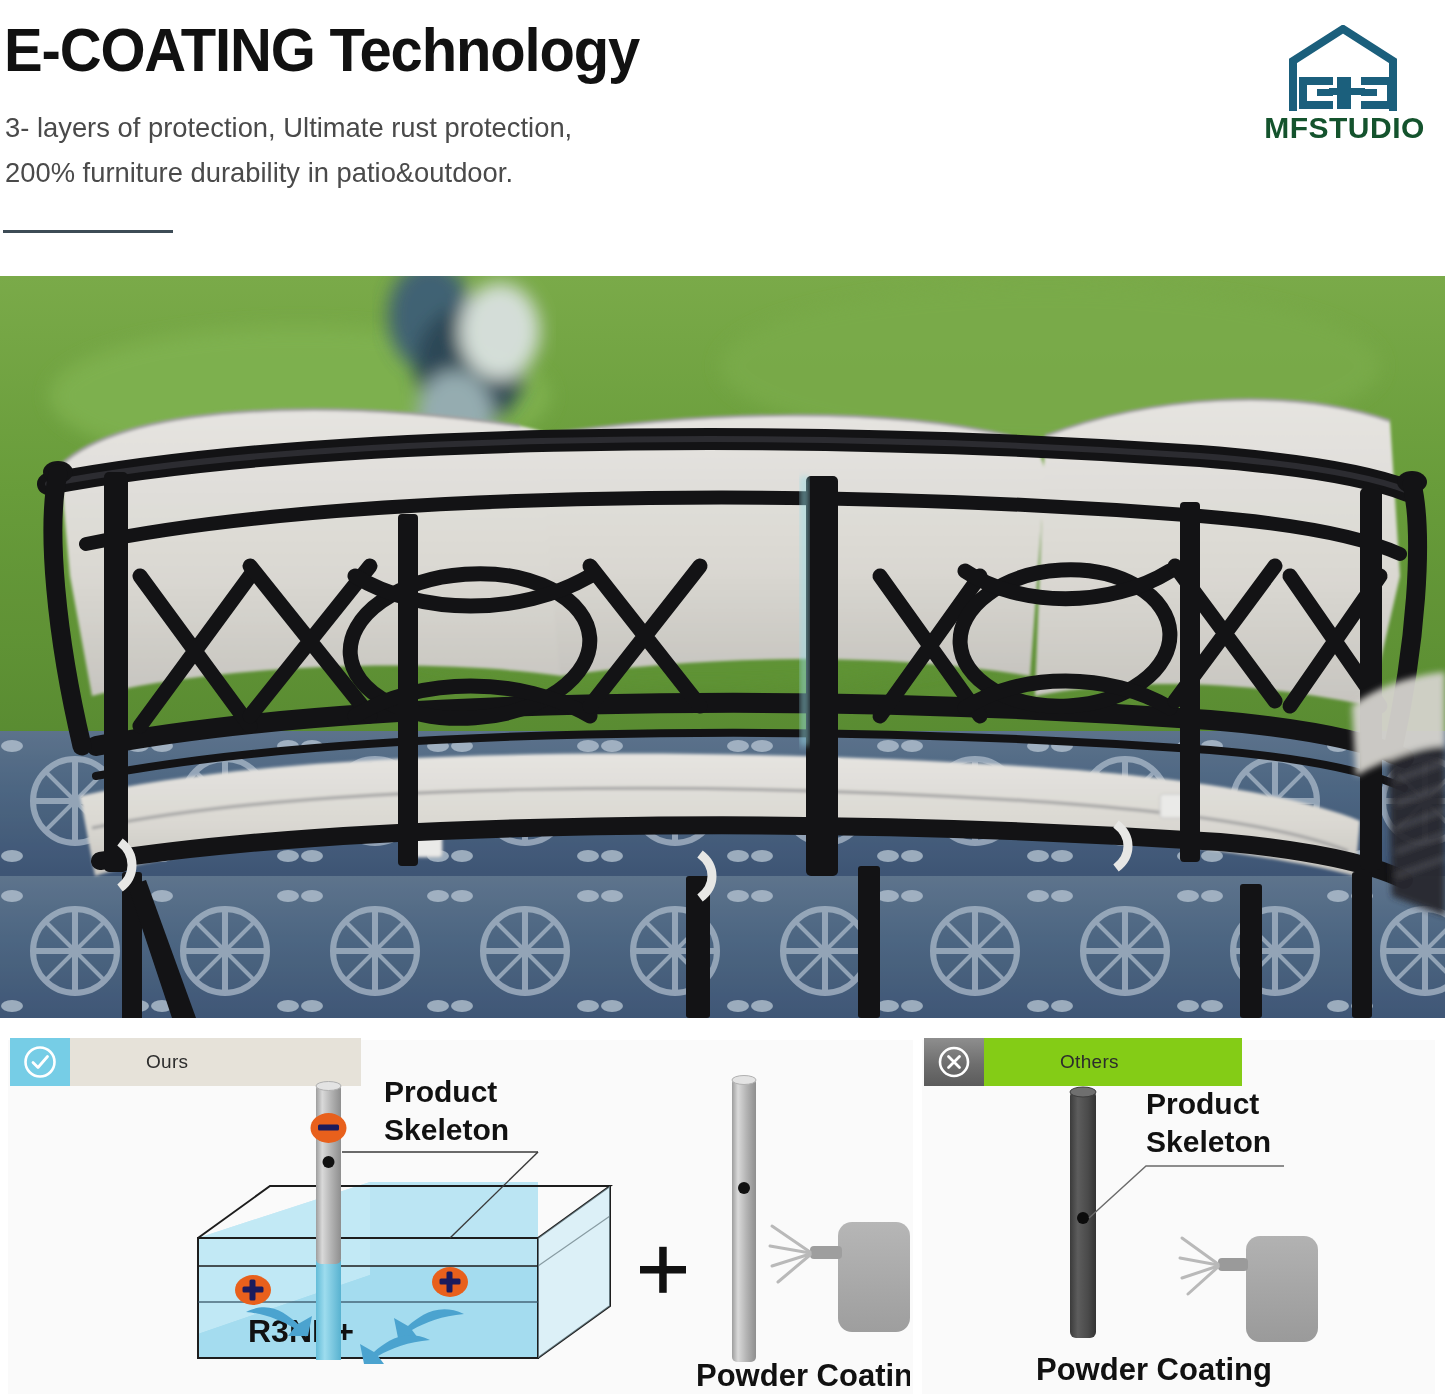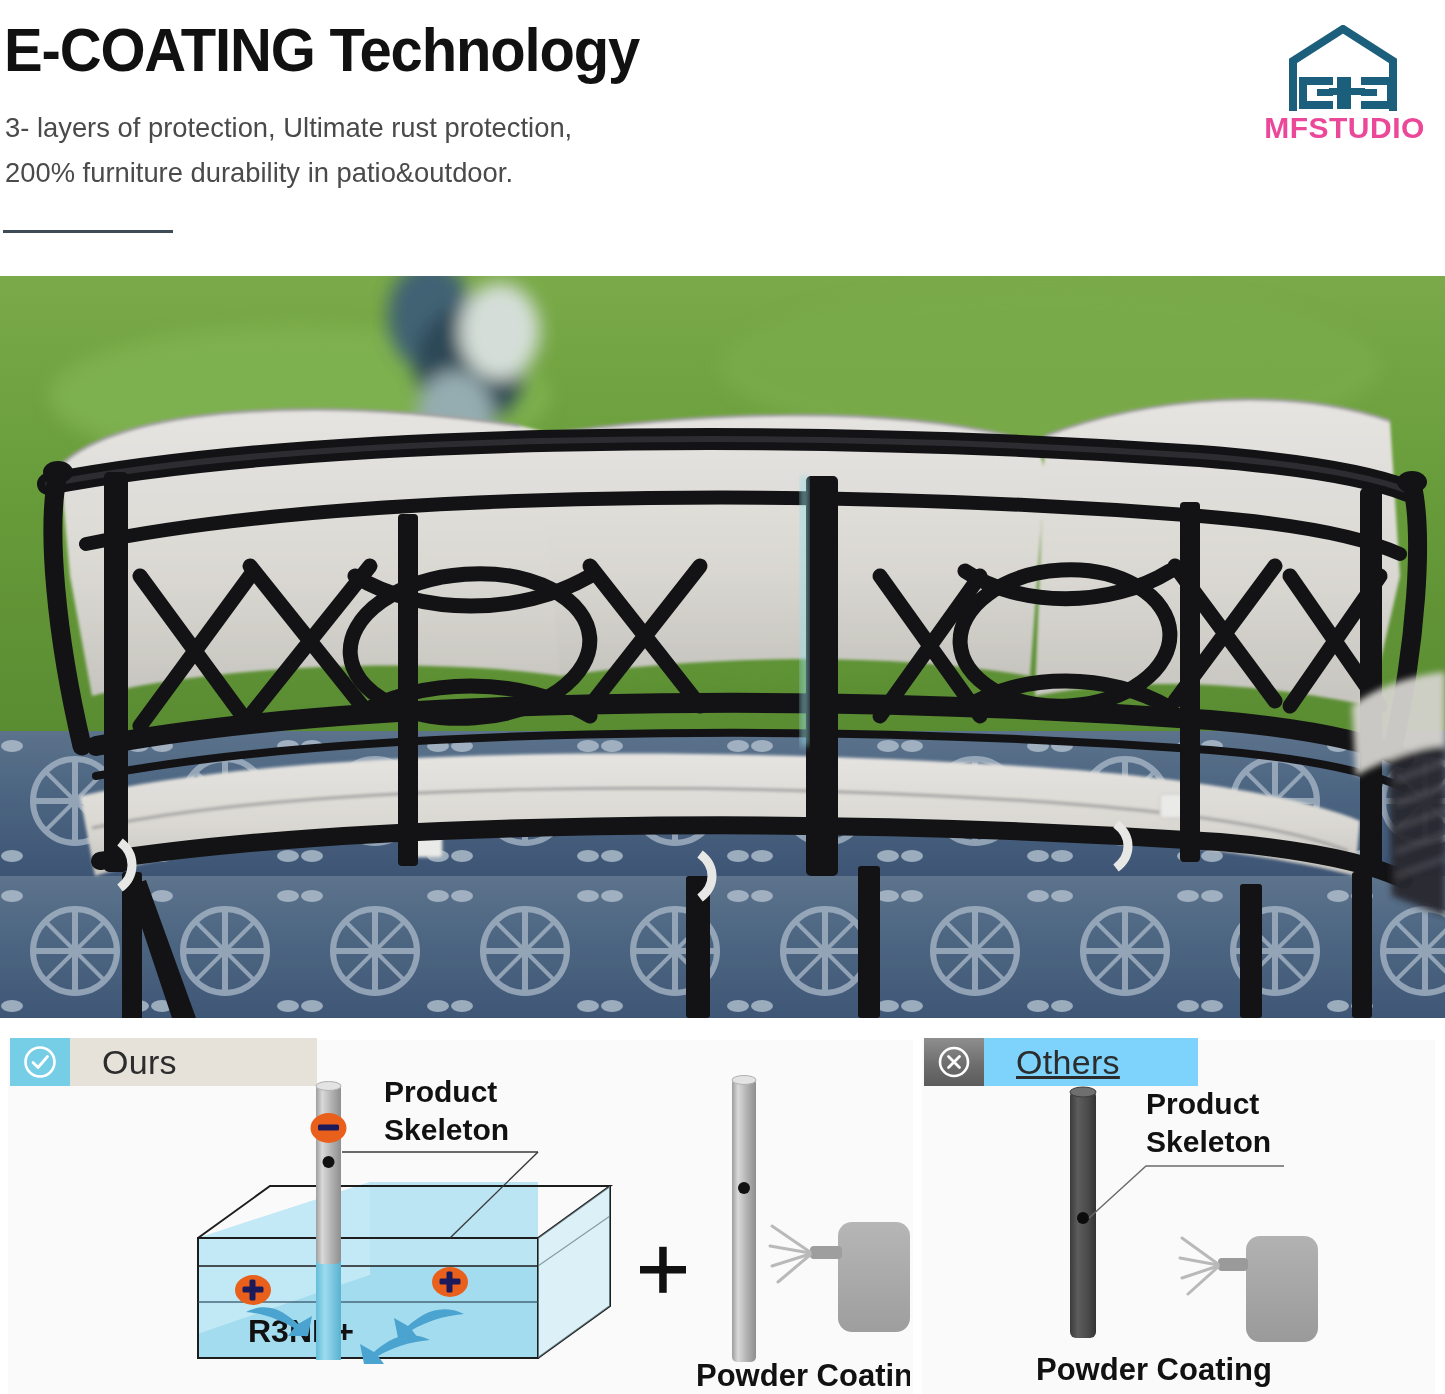--- a/index.html
+++ b/index.html
@@ -29,49 +29,49 @@
   #title-rule{
     position:absolute;left:3px;top:211px;width:170px;height:3px;
     background:#3d4c56;
   }
 
   
   #logo{position:absolute;right:3px;top:6px;width:195px;height:122px;}
   #logo-mark{position:absolute;left:30px;top:0;width:132px;height:88px;}
   #logo-word{
     position:absolute;left:0;top:86px;width:195px;text-align:center;
-    font-size:30px;font-weight:bold;letter-spacing:0.5px;color:#ec4899;
+    font-size:30px;font-weight:bold;letter-spacing:0.5px;color:#14532d;
   }
 
   
   #photo{
     position:absolute;left:0;top:276px;width:1445px;height:742px;
     overflow:hidden;background:#5f8a3e;
   }
   #photo svg{display:block;width:1445px;height:742px;}
 
   
   #compare{position:absolute;left:0;top:1018px;width:1445px;height:376px;background:#ffffff;}
 
   .panel-bg{position:absolute;background:#fafafa;}
   #ours-bg{left:8px;top:22px;width:905px;height:354px;}
   #others-bg{left:922px;top:22px;width:513px;height:354px;}
 
   .badge{position:absolute;height:48px;display:flex;align-items:stretch;}
   .badge-icon{width:60px;height:48px;display:flex;align-items:center;justify-content:center;}
   .badge-label{
-    display:flex;align-items:center;padding-left:32px;
-    font-size:34px;color:#2c2c2c;letter-spacing:0.3px;
+    display:flex;align-items:center;padding-left:76px;
+    font-size:19px;color:#2c2c2c;letter-spacing:0.3px;
   }
   #badge-ours{left:10px;top:20px;}
   #badge-ours .badge-icon{background:#76cde6;}
   #badge-ours .badge-label{background:#e6e2d9;width:215px;}
   #badge-others{left:924px;top:20px;}
   #badge-others .badge-icon{background:linear-gradient(to bottom,#8e8e8e 0%,#6e6e6e 55%,#5b5b5b 100%);}
-  #badge-others .badge-label{background:#7dd3fc;width:182px;text-decoration:underline;}
+  #badge-others .badge-label{background:#84cc16;width:182px;}
 
   
   #ours-diagram{position:absolute;left:120px;top:52px;width:790px;height:320px;}
   #others-diagram{position:absolute;left:1000px;top:60px;width:420px;height:312px;}
   #ours-diagram svg,#others-diagram svg{display:block;}
 
   .dg-label{font-family:"Liberation Sans", sans-serif;font-weight:bold;fill:#111;}
 </style>
 </head>
 <body>

